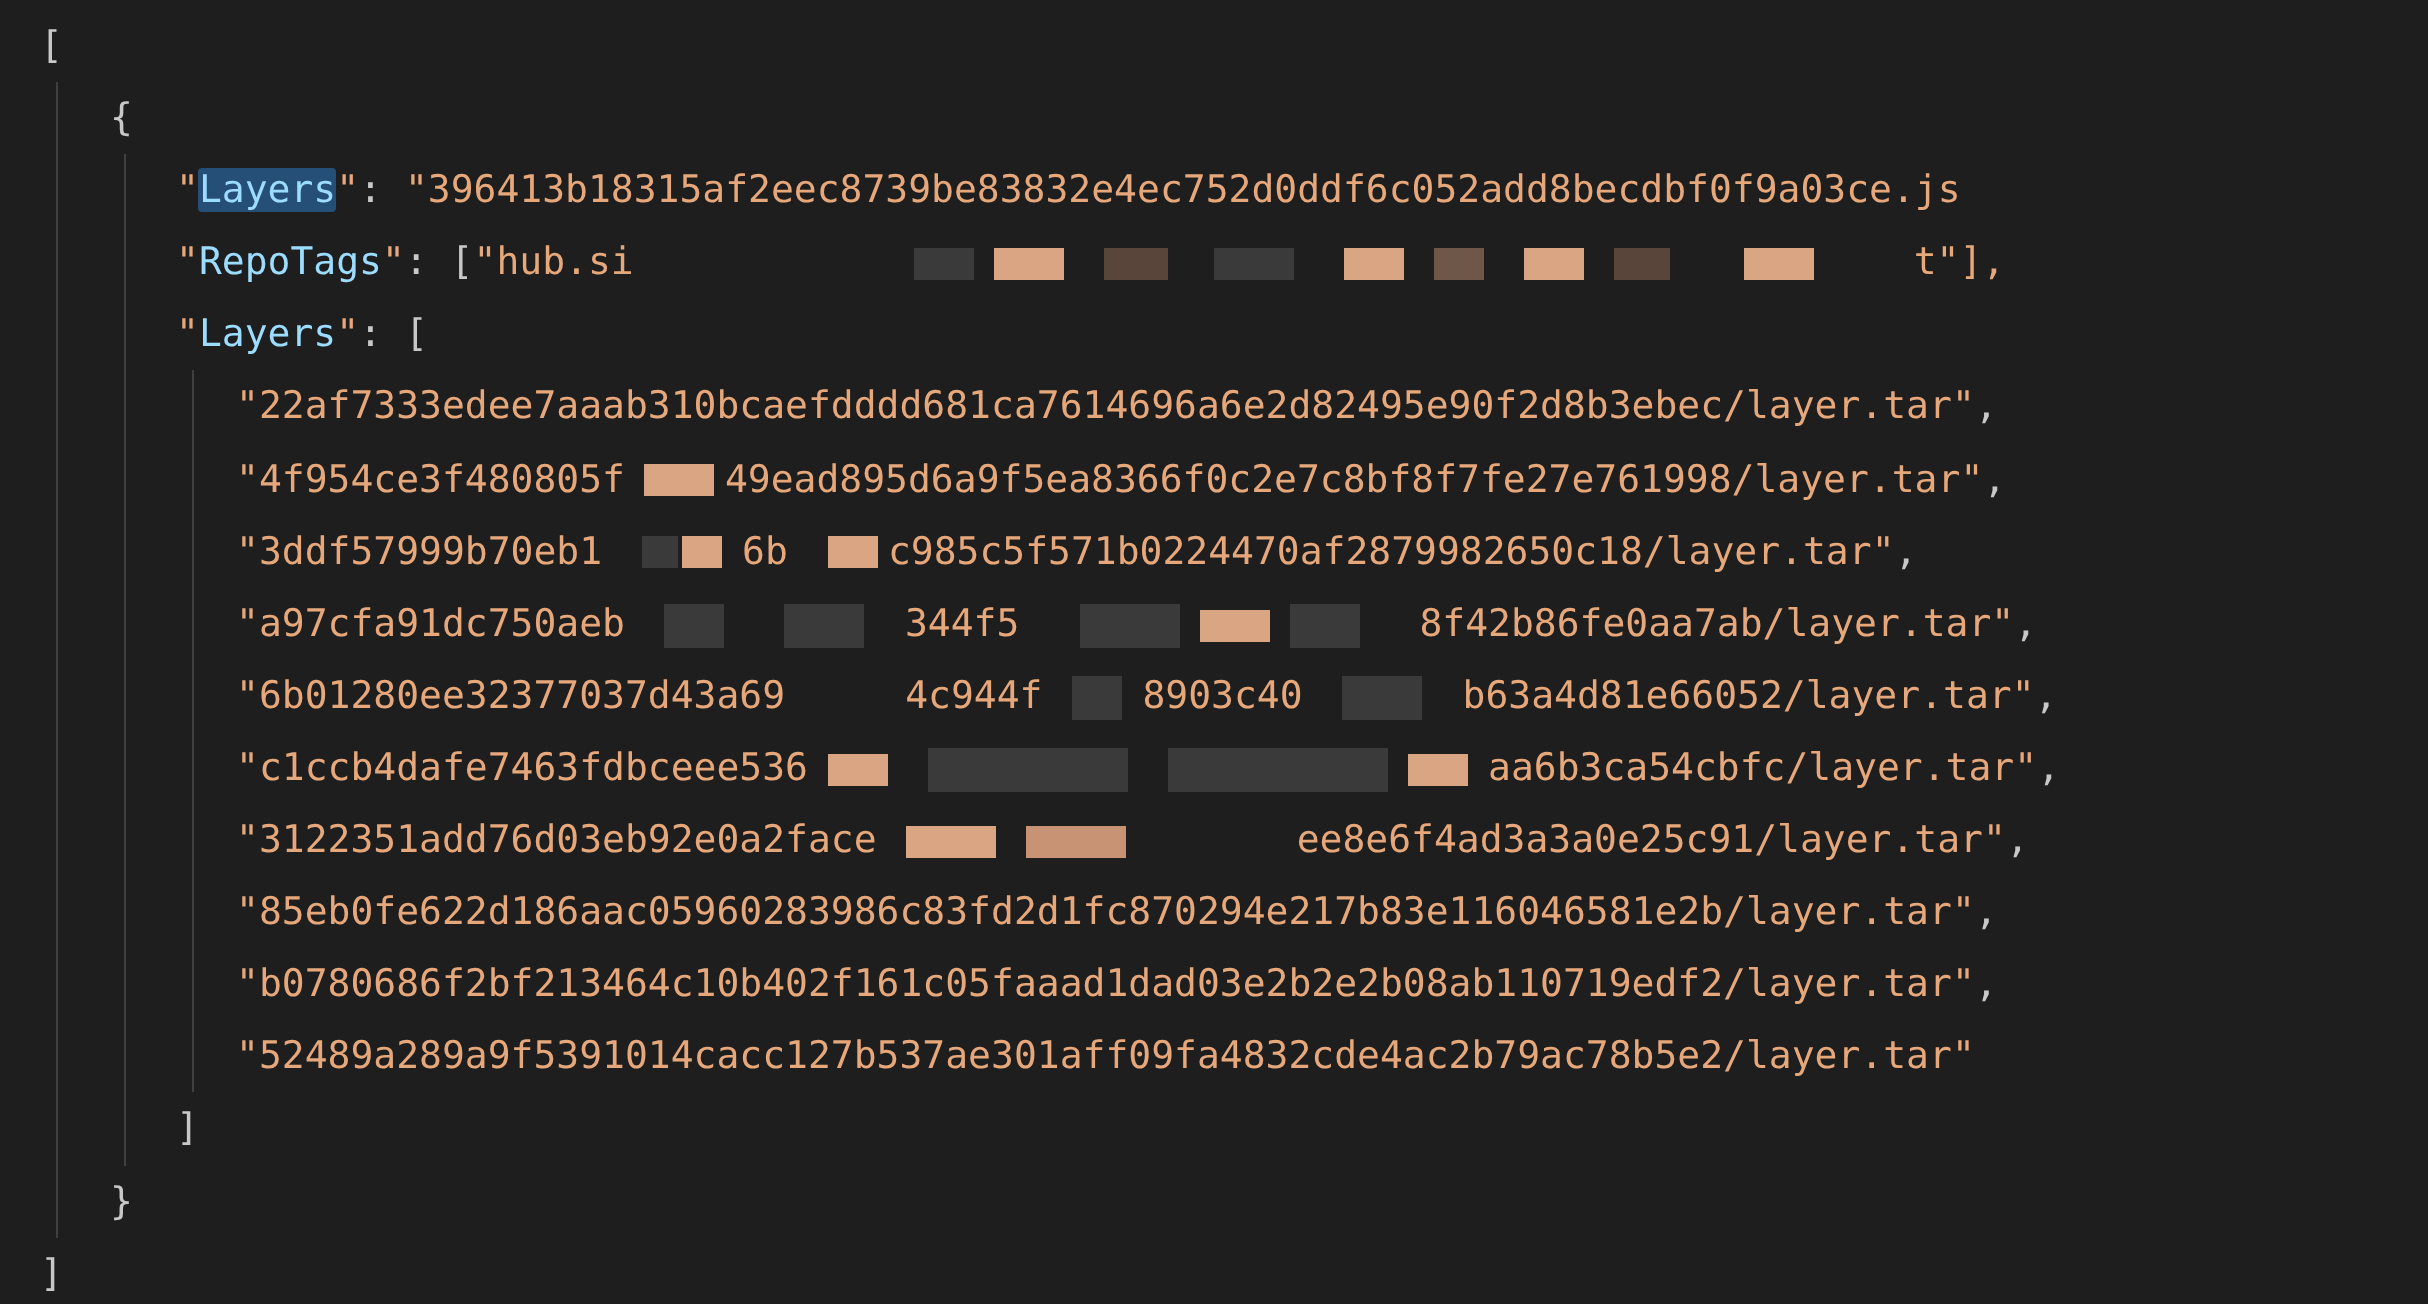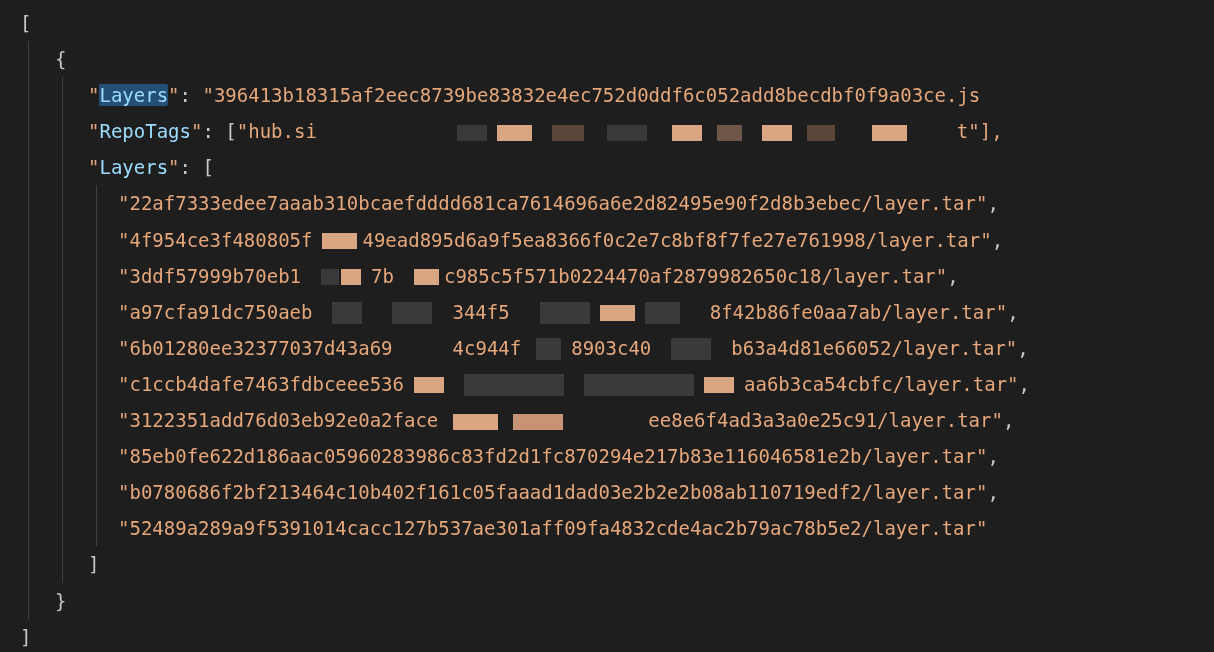--- a/index.html
+++ b/index.html
@@ -118,21 +118,21 @@
     <span class="quote">"</span><span class="str">4f954ce3f480805f</span><span class="redact" style="width:50px">
       <span class="blk bl1" style="left:10px;width:35px"></span>
     </span><span class="str">49ead895d6a9f5ea8366f0c2e7c8bf8f7fe27e761998/layer.tar</span><span class="quote">"</span><span class="punct">,</span>
   </div>
 
   <div class="line ind3">
     <div class="guide" style="left:28px"></div><div class="guide" style="left:62px"></div><div class="guide" style="left:96px"></div>
     <span class="quote">"</span><span class="str">3ddf57999b70eb1</span><span class="redact" style="width:70px">
       <span class="blk bl3" style="left:20px;width:18px"></span>
       <span class="blk bl1" style="left:40px;width:20px"></span>
-    </span><span class="str">7b</span><span class="redact" style="width:50px">
+    </span><span class="str">6b</span><span class="redact" style="width:50px">
       <span class="blk bl1" style="left:20px;width:25px"></span>
     </span><span class="str">c985c5f571b0224470af2879982650c18/layer.tar</span><span class="quote">"</span><span class="punct">,</span>
   </div>
 
   <div class="line ind3">
     <div class="guide" style="left:28px"></div><div class="guide" style="left:62px"></div><div class="guide" style="left:96px"></div>
     <span class="quote">"</span><span class="str">a97cfa91dc750aeb</span><span class="redact" style="width:140px">
       <span class="blk bl3" style="left:20px;width:30px;height:22px;top:0"></span>
       <span class="blk bl3" style="left:80px;width:40px;height:22px;top:0"></span>
     </span><span class="str">344f5</span><span class="redact" style="width:200px">

